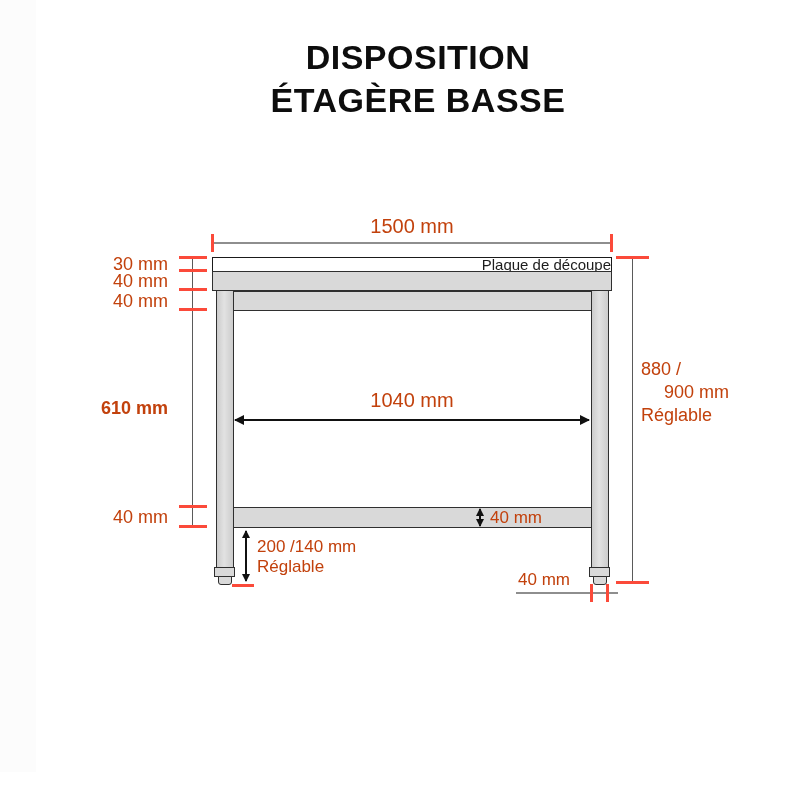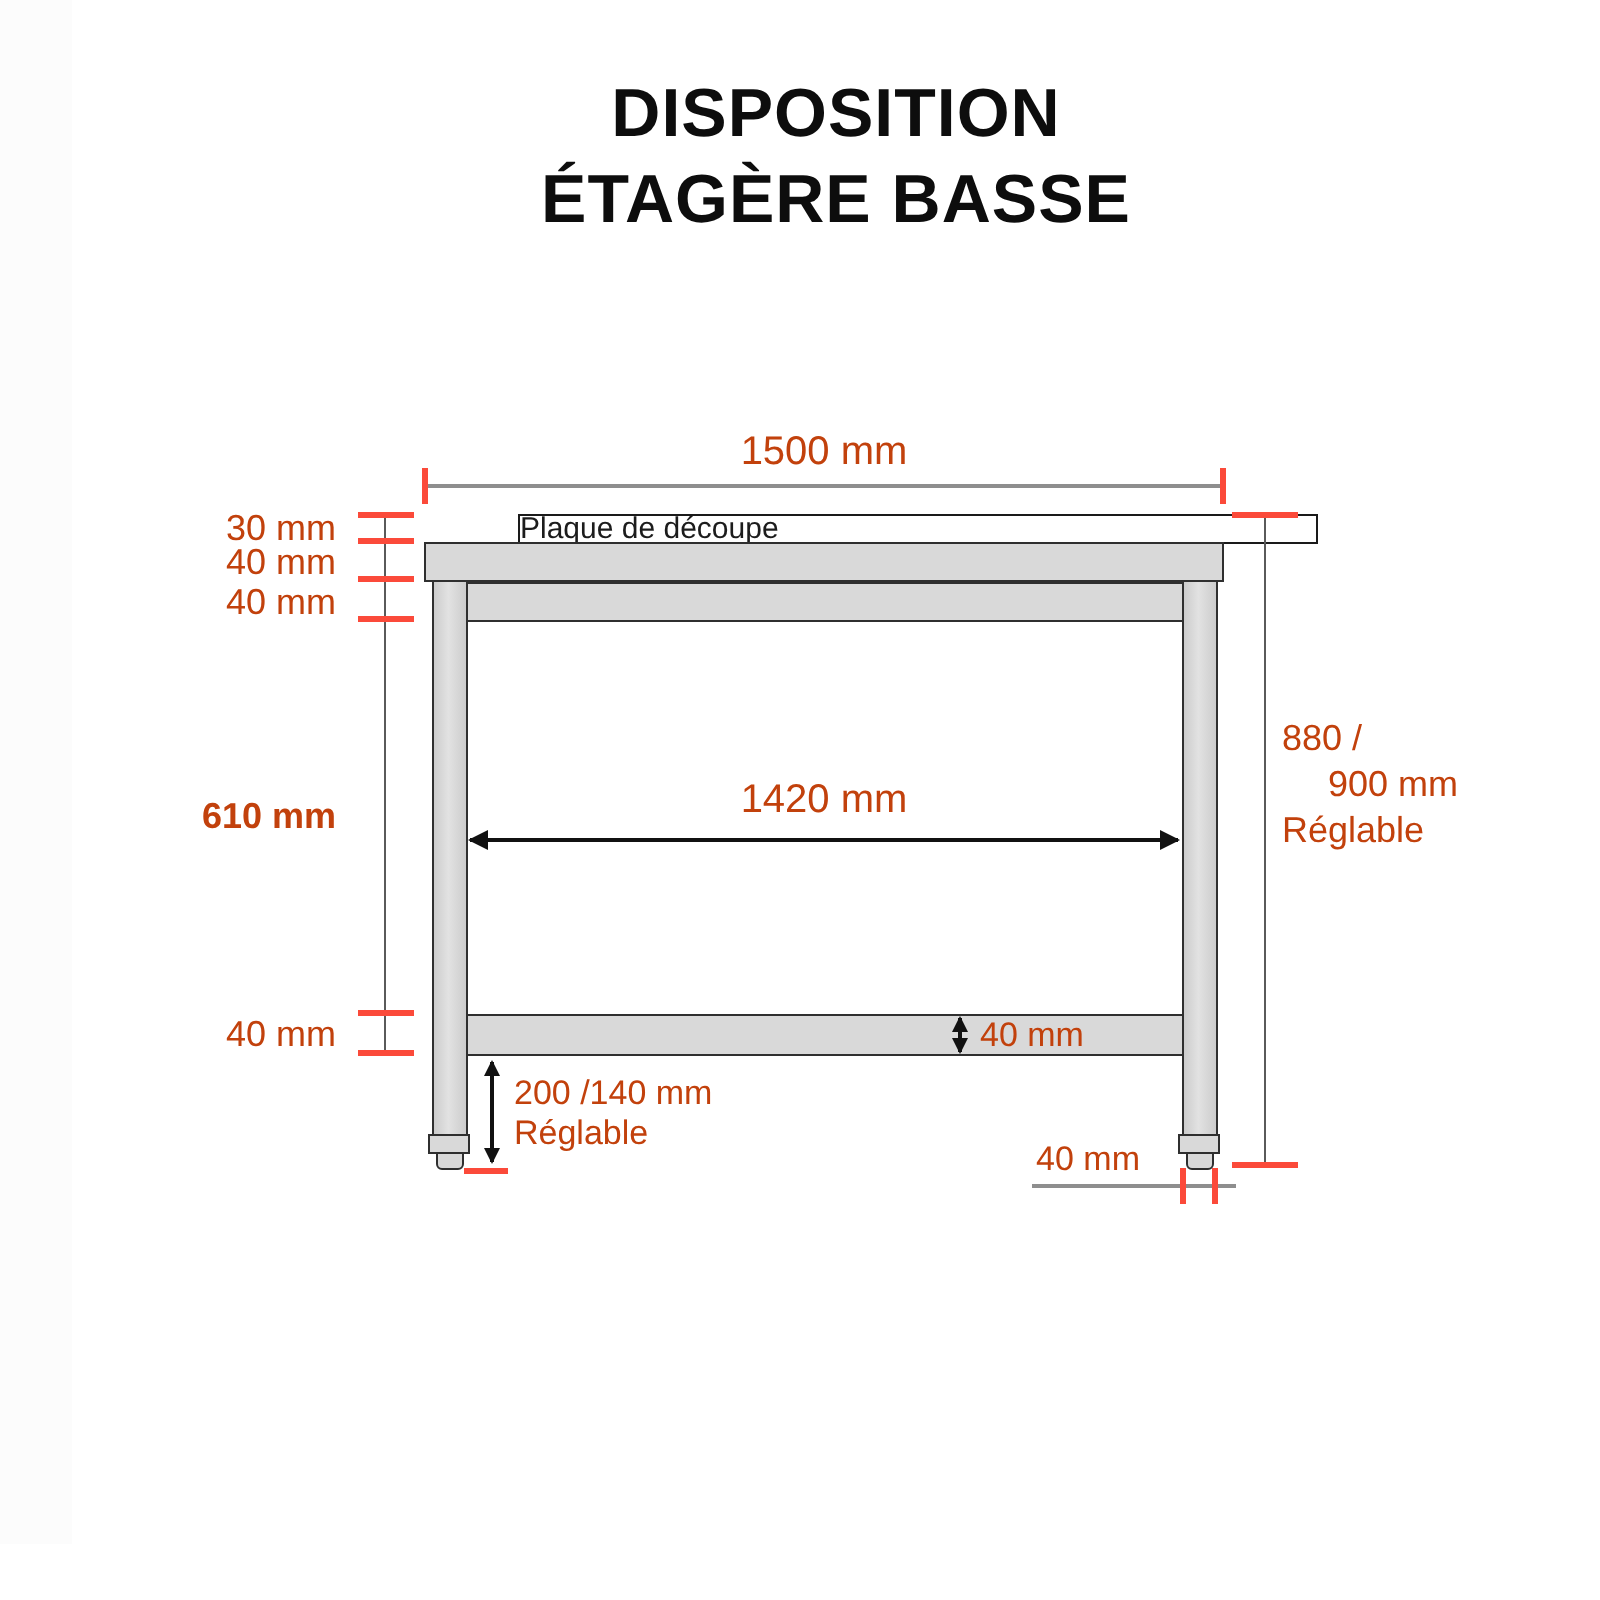--- a/index.html
+++ b/index.html
@@ -9,21 +9,21 @@
 
   .title{position:absolute;left:36px;top:36px;width:764px;text-align:center;
          font-size:34px;font-weight:bold;line-height:43px;color:#0d0d0d;letter-spacing:.5px;}
   .badge{position:absolute;left:465px;top:143px;width:328px;height:62px;border-radius:10px;
          background:var(--badge_bg);color:var(--badge_text);font-size:33px;font-weight:bold;
          text-align:center;line-height:62px;letter-spacing:.5px;}
 
   .metal{position:absolute;box-sizing:border-box;background:var(--metal);border:1.5px solid var(--edge);}
   .leg{background:linear-gradient(90deg,#cccccc,#e2e2e2 45%,#cccccc);}
   .plate{position:absolute;box-sizing:border-box;background:#ffffff;border:1.5px solid #1a1a1a;
-         text-align:left;font-size:15px;color:#1c1c1c;margin-left:47px;}
+         text-align:right;font-size:15px;color:#1c1c1c;}
 
   .dimline-h{position:absolute;height:0;border-top:2px solid var(--dimgray);}
   .dimline-v{position:absolute;width:0;border-left:1.5px solid var(--dimdark);}
   .tick-v{position:absolute;width:3px;height:18px;background:var(--red);}
   .tick-h{position:absolute;width:28px;height:3px;background:var(--red);}
   .tick-h.wide{width:33px;}
   .baseline-red{position:absolute;height:3px;background:var(--red);}
 
   .label{position:absolute;font-size:18px;color:#c2410c;white-space:nowrap;}
   .label.right{text-align:right;}
@@ -64,21 +64,21 @@
   <div class="metal" style="left:212px;top:271px;width:400px;height:20px;"></div>
   <div class="metal" style="left:231px;top:291px;width:362px;height:20px;"></div>
   <div class="metal" style="left:231px;top:507px;width:362px;height:21px;"></div>
   <div class="metal leg" style="left:216px;top:290px;width:18px;height:278px;"></div>
   <div class="metal leg" style="left:591px;top:290px;width:18px;height:278px;"></div>
   <div class="metal" style="left:214px;top:567px;width:21px;height:10px;"></div>
   <div class="metal" style="left:218px;top:576px;width:14px;height:9px;border-radius:0 0 3px 3px;"></div>
   <div class="metal" style="left:589px;top:567px;width:21px;height:10px;"></div>
   <div class="metal" style="left:593px;top:576px;width:14px;height:9px;border-radius:0 0 3px 3px;"></div>
 
-  <div class="label dim-big" style="left:234px;top:389px;width:356px;">1420 mm</div>
+  <div class="label dim-big" style="left:234px;top:389px;width:356px;">1040 mm</div>
   <div class="arr-h" style="left:235px;top:419px;width:354px;"></div>
 
   <div class="dimline-v" style="left:192px;top:257px;height:270px;"></div>
   <div class="tick-h" style="left:179px;top:256px;"></div>
   <div class="tick-h" style="left:179px;top:269px;"></div>
   <div class="tick-h" style="left:179px;top:288px;"></div>
   <div class="tick-h" style="left:179px;top:308px;"></div>
   <div class="tick-h" style="left:179px;top:505px;"></div>
   <div class="tick-h" style="left:179px;top:525px;"></div>
   <div class="label right" style="left:88px;top:254px;width:80px;">30 mm</div>

